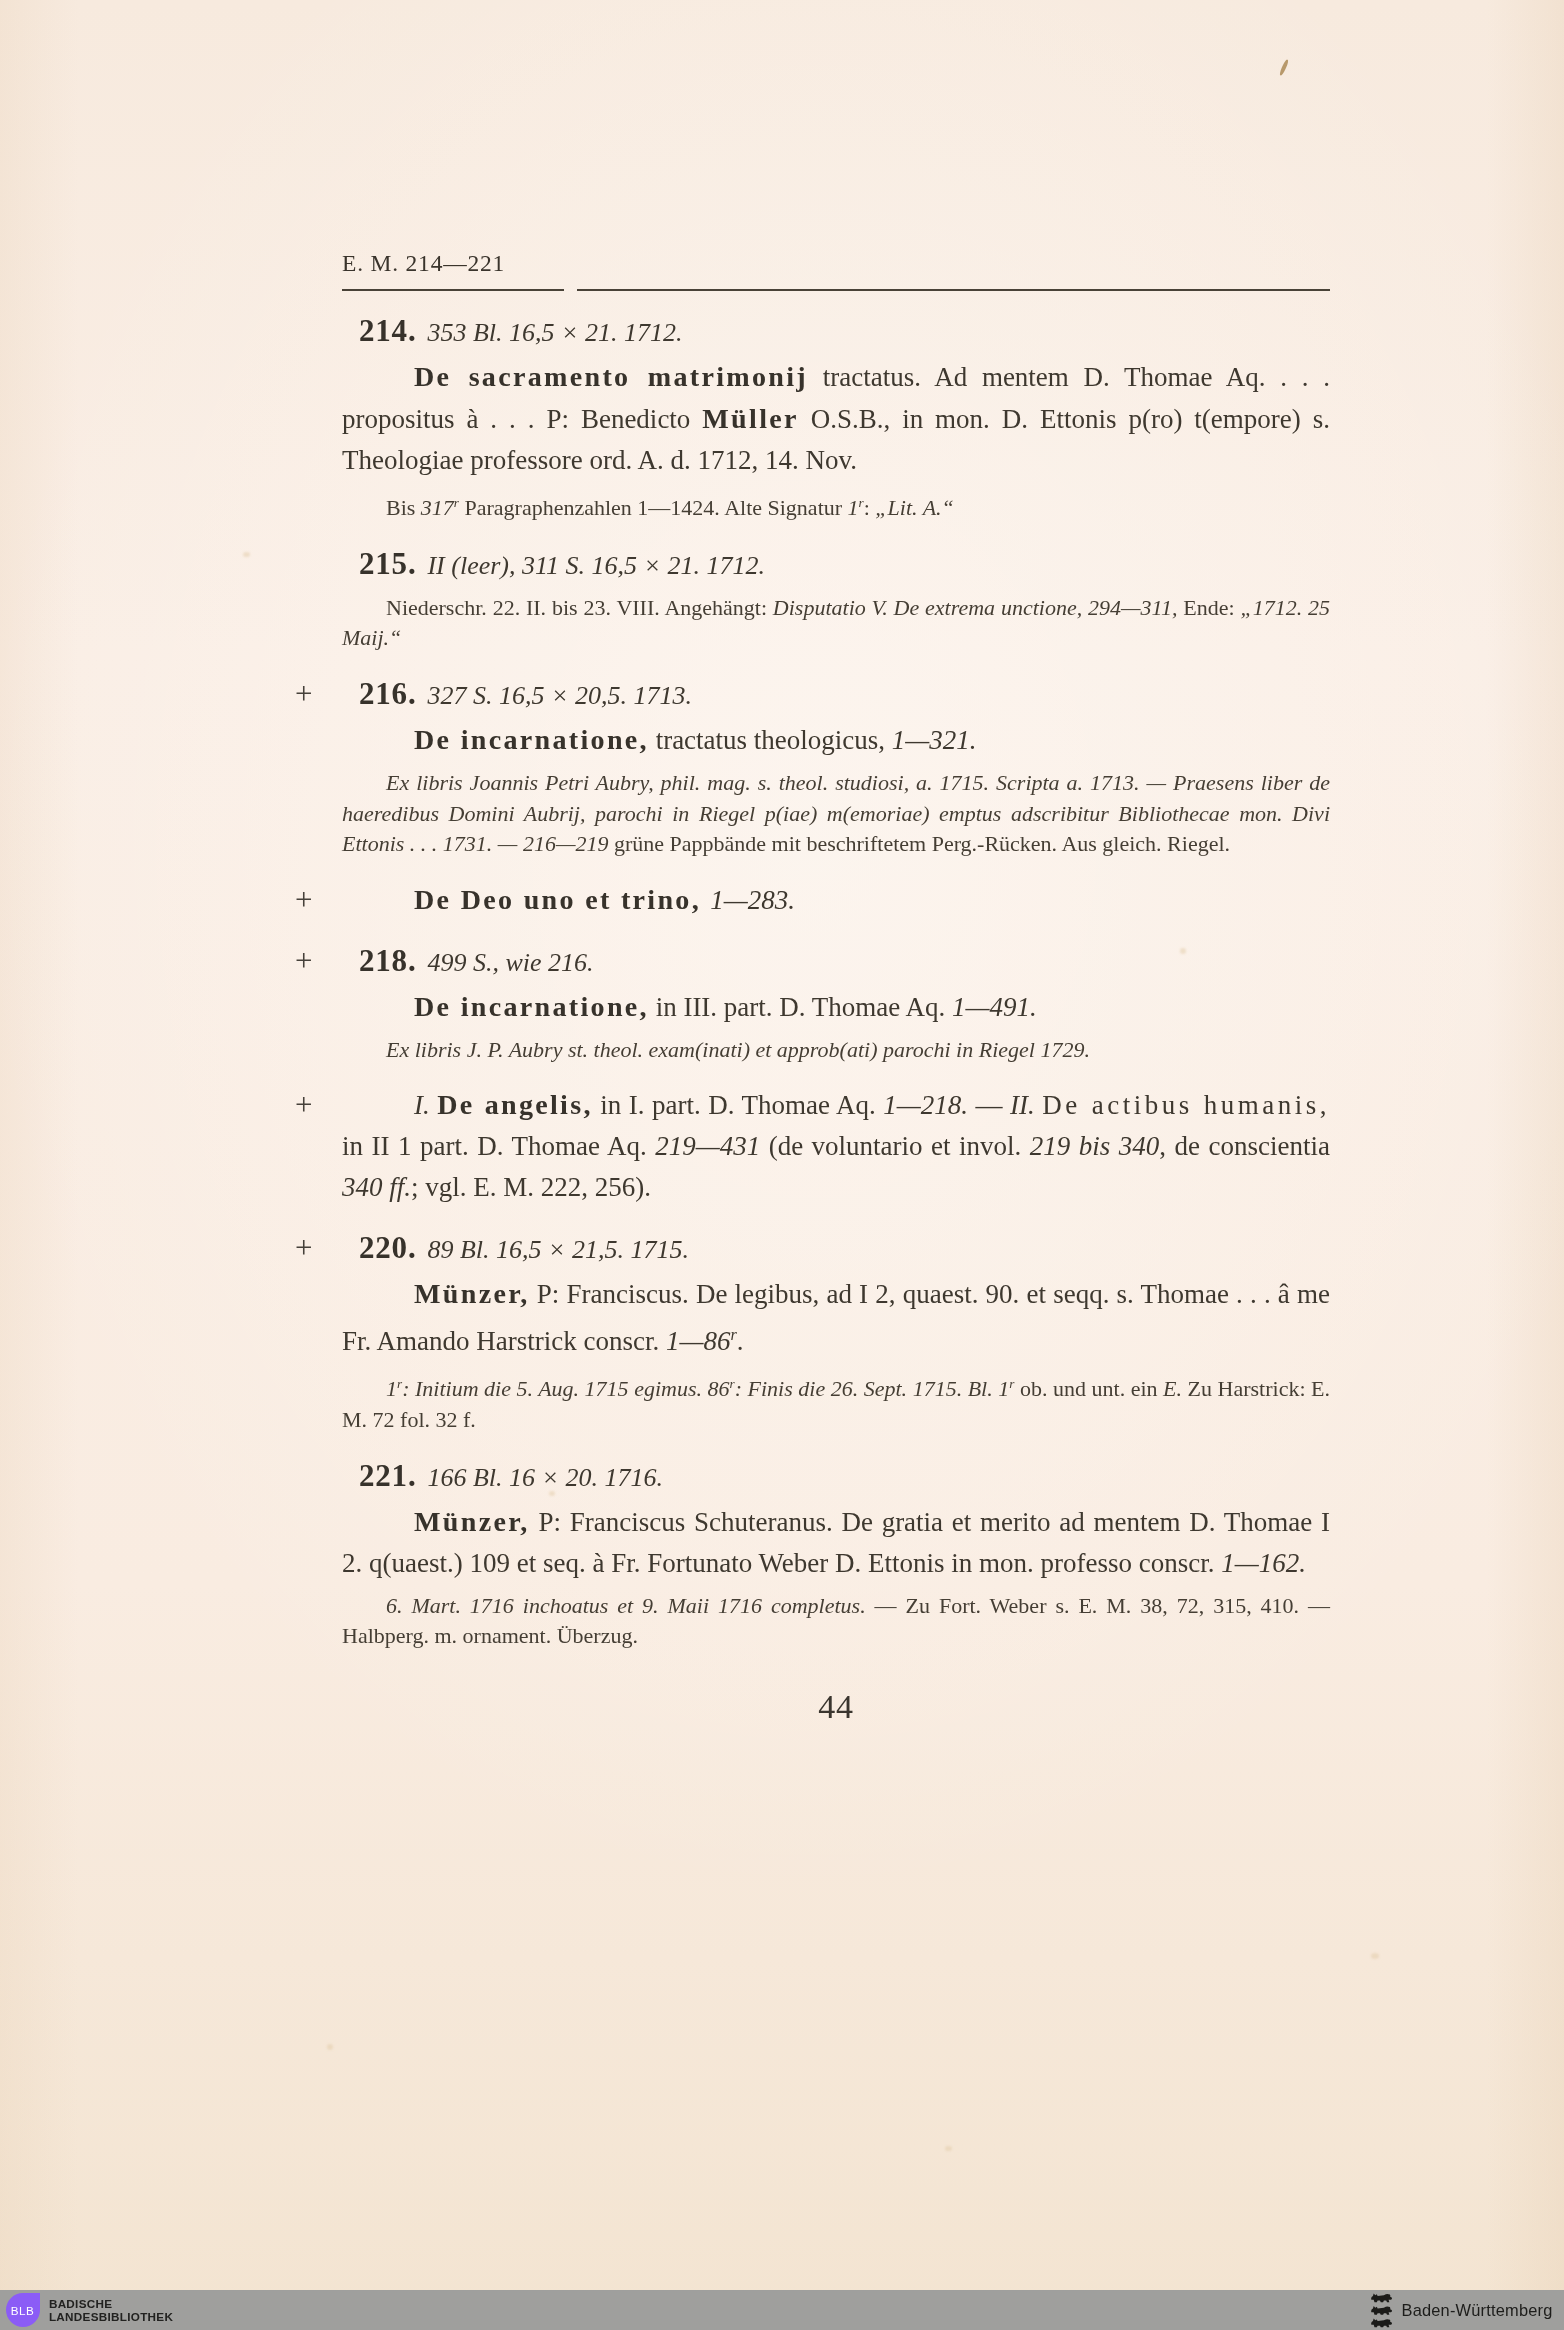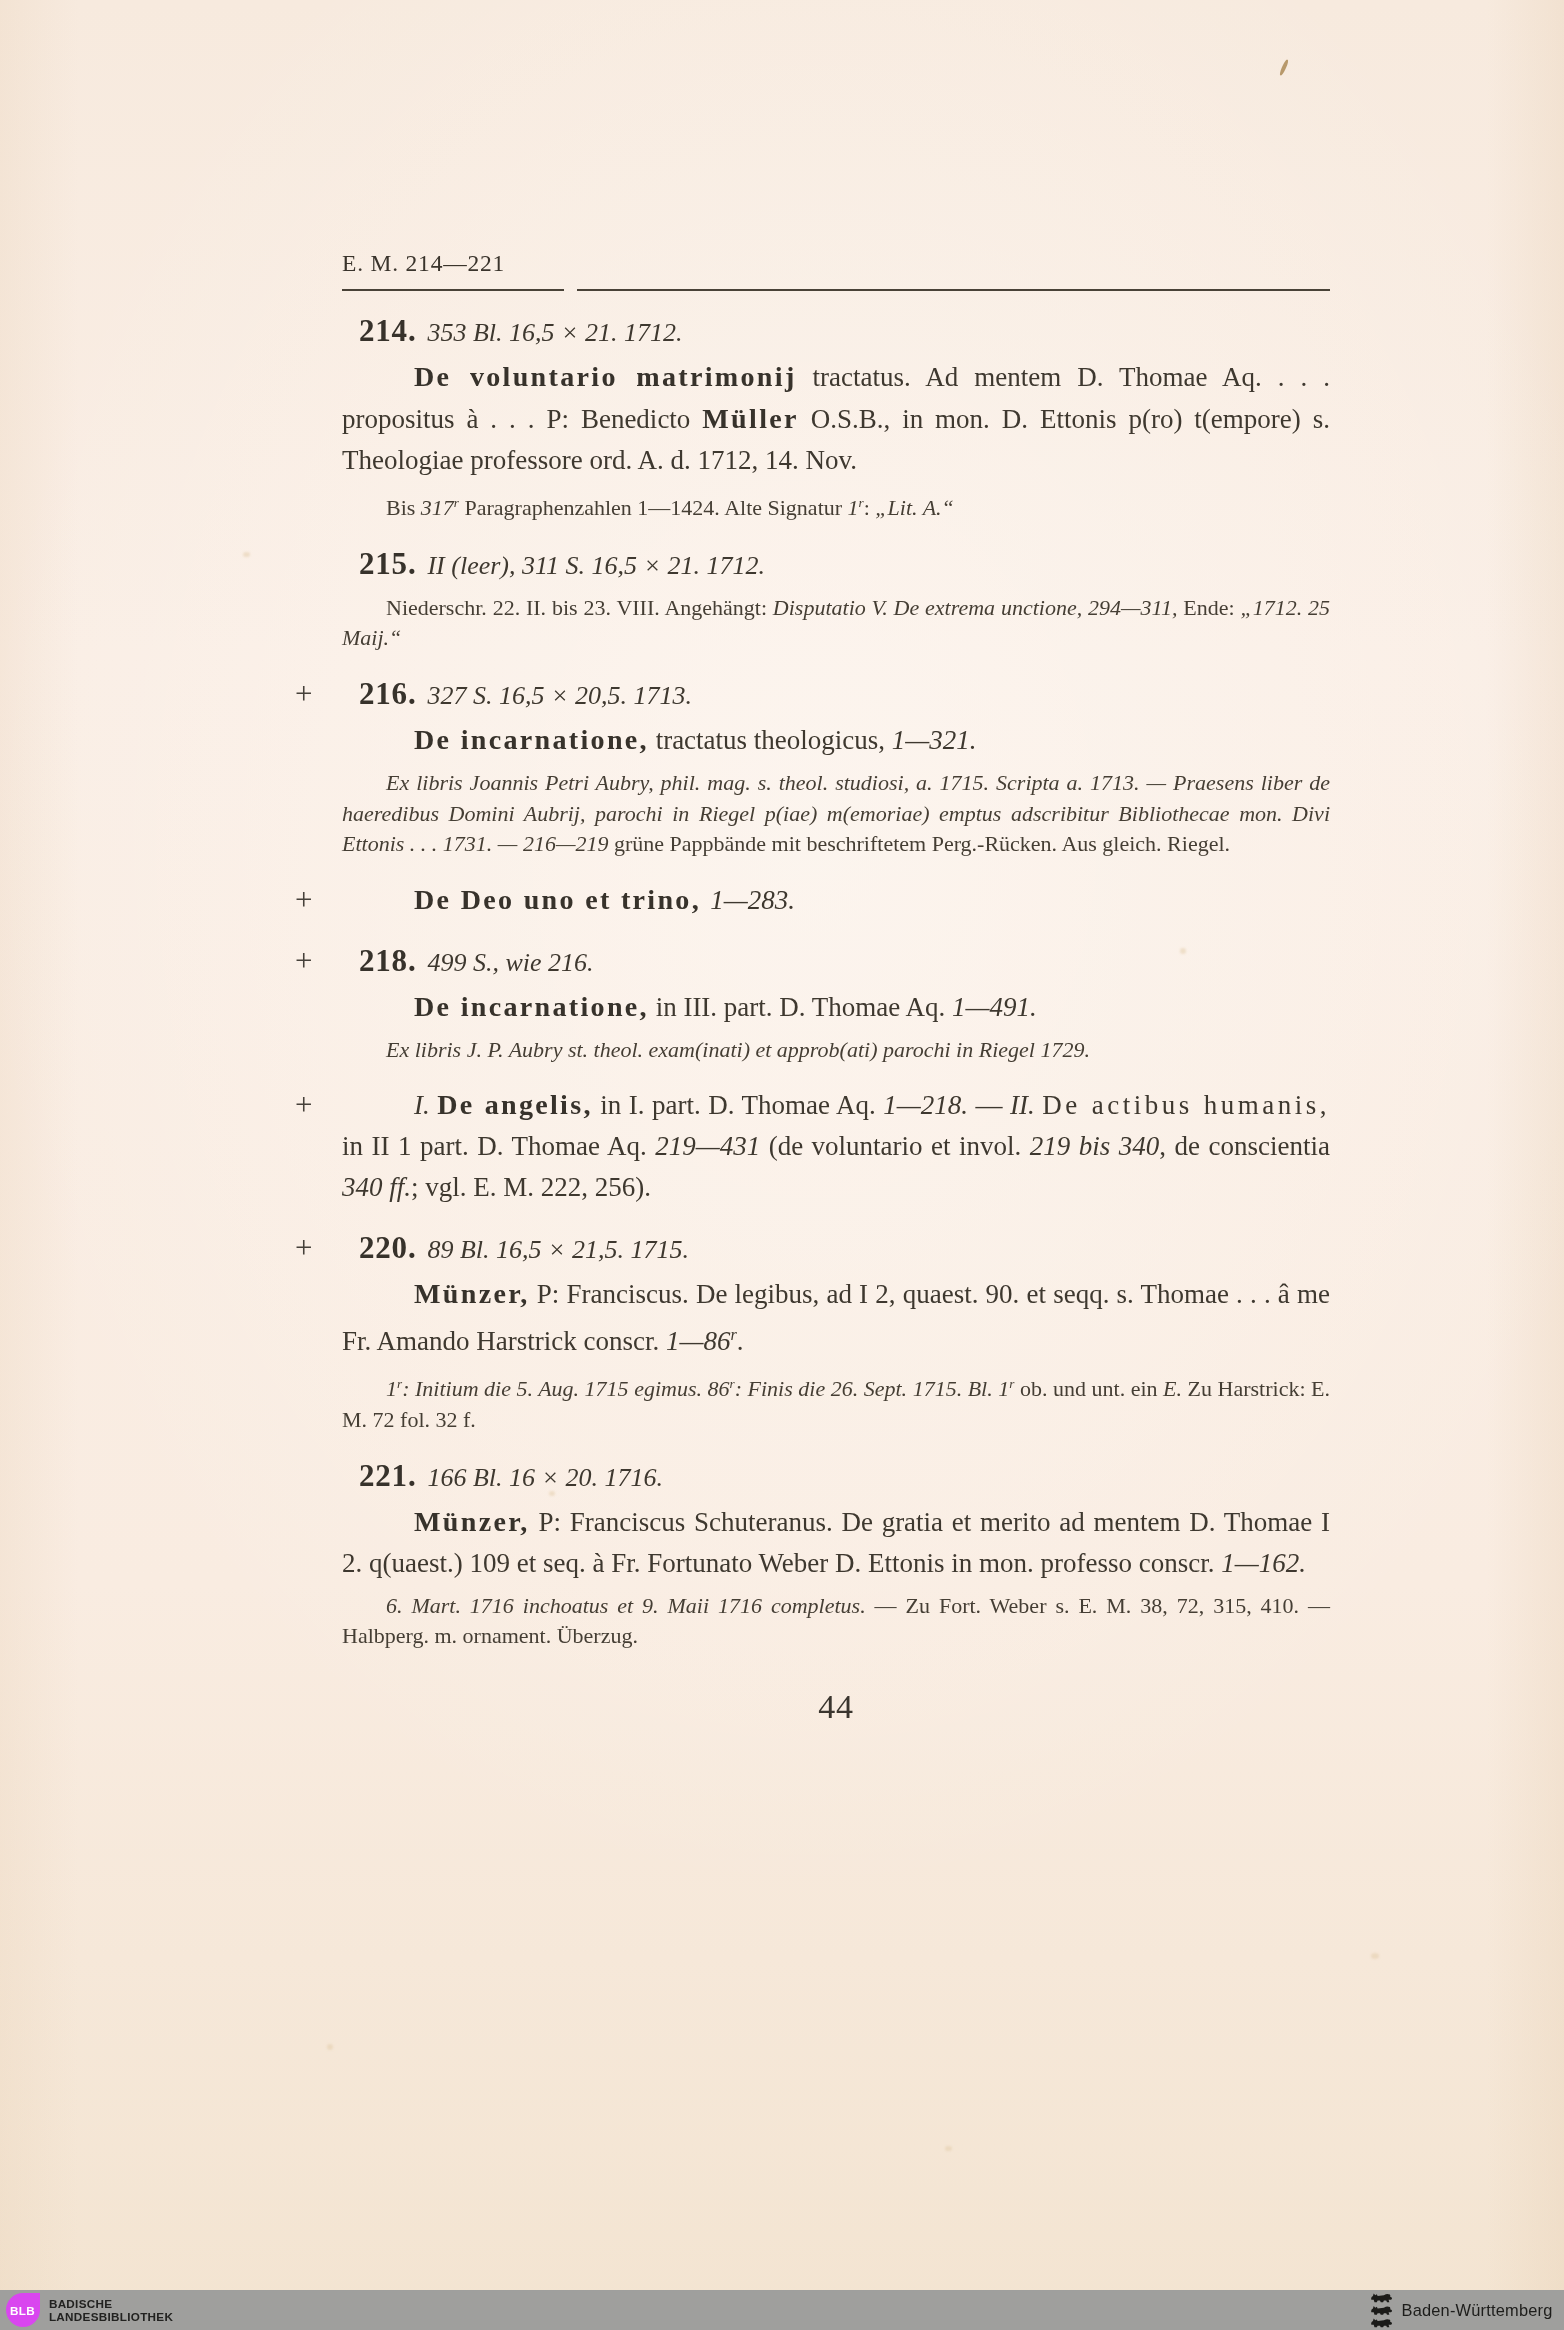--- a/index.html
+++ b/index.html
@@ -27,22 +27,22 @@
   .sg-n{}
   .sg-i{font-style:italic;}
   .sg-bs{font-weight:700;letter-spacing:2.3px;font-size:1.04em;color:#37322b;}
   .sg-sp{letter-spacing:3.5px;margin-top:40px;}
   .sg-isup{font-size:.6em;vertical-align:super;font-style:italic;}
   .pagenum{text-align:center;font-size:34px;letter-spacing:0.8px;margin-top:36px;color:#3a352e;}
   .footer{position:absolute;left:0;right:0;bottom:0;height:40px;background:#9f9f9d;
     display:flex;align-items:center;justify-content:space-between;
     font-family:"Liberation Sans",sans-serif;}
   .f-left{display:flex;align-items:center;gap:9.4px;padding-left:5.5px;}
-  .blb{width:34px;height:34px;border-radius:50% 0 50% 50%;background:#d946ef;color:#fff;
-    font-weight:700;font-size:11.7px;display:flex;align-items:center;justify-content:center;letter-spacing:0.4px;}
+  .blb{width:34px;height:34px;border-radius:50% 0 50% 50%;background:#8b5cf6;color:#fff;
+    font-weight:400;font-size:11.7px;display:flex;align-items:center;justify-content:center;letter-spacing:0.4px;}
   .libname{font-weight:700;font-size:11.7px;line-height:13.3px;color:#222220;letter-spacing:0.3px;}
   .f-right{display:flex;align-items:center;gap:9.4px;padding-right:12.5px;color:#1d1d1b;}
   .state{font-size:16.4px;letter-spacing:0.2px;}
   .lions svg{display:block;}
 </style>
 </head>
 <body>
 
 <div class="page">
 
@@ -53,21 +53,21 @@
   <span class="speck" style="left:1371px;top:1953px;width:7.8px;height:5.5px;"></span>
   <span class="speck" style="left:327px;top:2044px;width:5.5px;height:5.5px;"></span>
   <span class="speck" style="left:945px;top:2146px;width:7px;height:4.7px;"></span>
 
   <div class="content">
     <div class="header">E. M. 214—221</div>
     <div class="rule"></div>
     <div id="entries">
         <div class="entry">
           <div class="numline"><span class="num">214.</span><span class="size">353 Bl. 16,5 × 21. 1712.</span></div>
-          <p class="body"><span class="sg-bs">De voluntario matrimonij</span><span class="sg-n"> tractatus. Ad mentem D. Thomae Aq. . . . propositus à . . . P: Benedicto </span><span class="sg-bs">Müller</span><span class="sg-n"> O.S.B., in mon. D. Ettonis p(ro) t(empore) s. Theologiae professore ord. A. d. 1712, 14. Nov.</span></p>
+          <p class="body"><span class="sg-bs">De sacramento matrimonij</span><span class="sg-n"> tractatus. Ad mentem D. Thomae Aq. . . . propositus à . . . P: Benedicto </span><span class="sg-bs">Müller</span><span class="sg-n"> O.S.B., in mon. D. Ettonis p(ro) t(empore) s. Theologiae professore ord. A. d. 1712, 14. Nov.</span></p>
           <p class="note"><span class="sg-n">Bis </span><span class="sg-i">317</span><span class="sg-isup">r</span><span class="sg-n"> Paragraphenzahlen 1—1424. Alte Signatur </span><span class="sg-i">1</span><span class="sg-isup">r</span><span class="sg-n">: </span><span class="sg-i">„Lit. A.“</span></p>
         </div>
         <div class="entry">
           <div class="numline"><span class="num">215.</span><span class="size">II (leer), 311 S. 16,5 × 21. 1712.</span></div>
           <p class="note"><span class="sg-n">Niederschr. 22. II. bis 23. VIII. Angehängt: </span><span class="sg-i">Disputatio V. De extrema unctione, 294—311,</span><span class="sg-n"> Ende: </span><span class="sg-i">„1712. 25 Maij.“</span></p>
         </div>
         <div class="entry">
           <span class="plus">+</span>
           <div class="numline"><span class="num">216.</span><span class="size">327 S. 16,5 × 20,5. 1713.</span></div>
           <p class="body"><span class="sg-bs">De incarnatione,</span><span class="sg-n"> tractatus theologicus, </span><span class="sg-i">1—321.</span></p>

